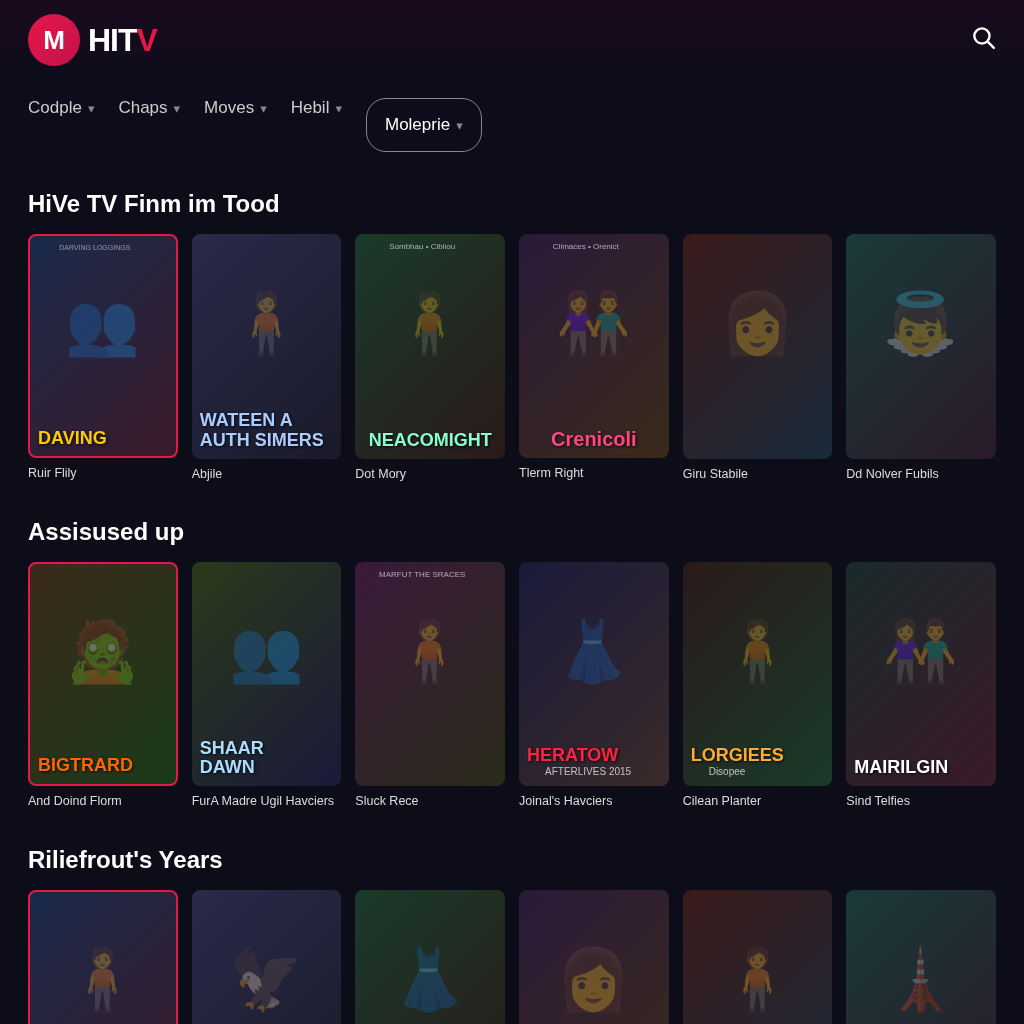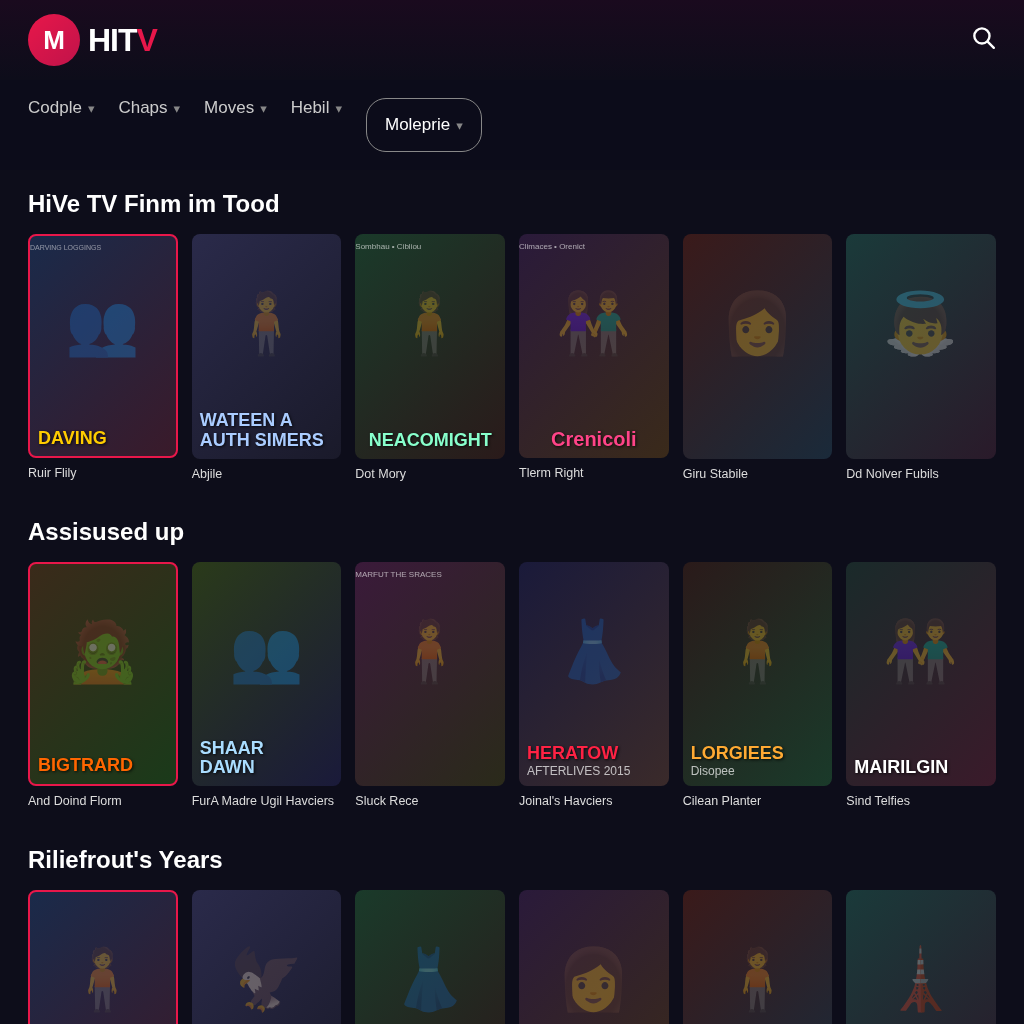--- a/index.html
+++ b/index.html
@@ -163,42 +163,44 @@
       overflow: hidden;
     }
     .poster-main-text {
       font-size: 18px;
       font-weight: 900;
       color: #ffcc00;
       text-shadow: 1px 1px 3px rgba(0,0,0,0.8);
       line-height: 1.1;
     }
     .poster-sub-text {
-      font-size: 12px;
+      font-size: 10px;
       color: rgba(255,255,255,0.7);
       line-height: 1.2;
+      margin-left: 18px;
     }
     .poster-figure {
       position: absolute;
       top: 0; left: 0; right: 0; bottom: 20%;
       display: flex;
       align-items: center;
       justify-content: center;
     }
     .poster-silhouette {
       font-size: 60px;
       opacity: 0.3;
     }
     .poster-badge {
       position: absolute;
       top: 8px;
       left: 0;
       right: 16px;
       font-size: 8px;
       color: rgba(255,255,255,0.6);
+      text-align: center;
     }
 
     
     .movie-card:first-child .movie-poster {
       border: 2px solid #e8174a;
     }
 
     .section-row-2 .poster-main-text {
       color: #ff6600;
     }

